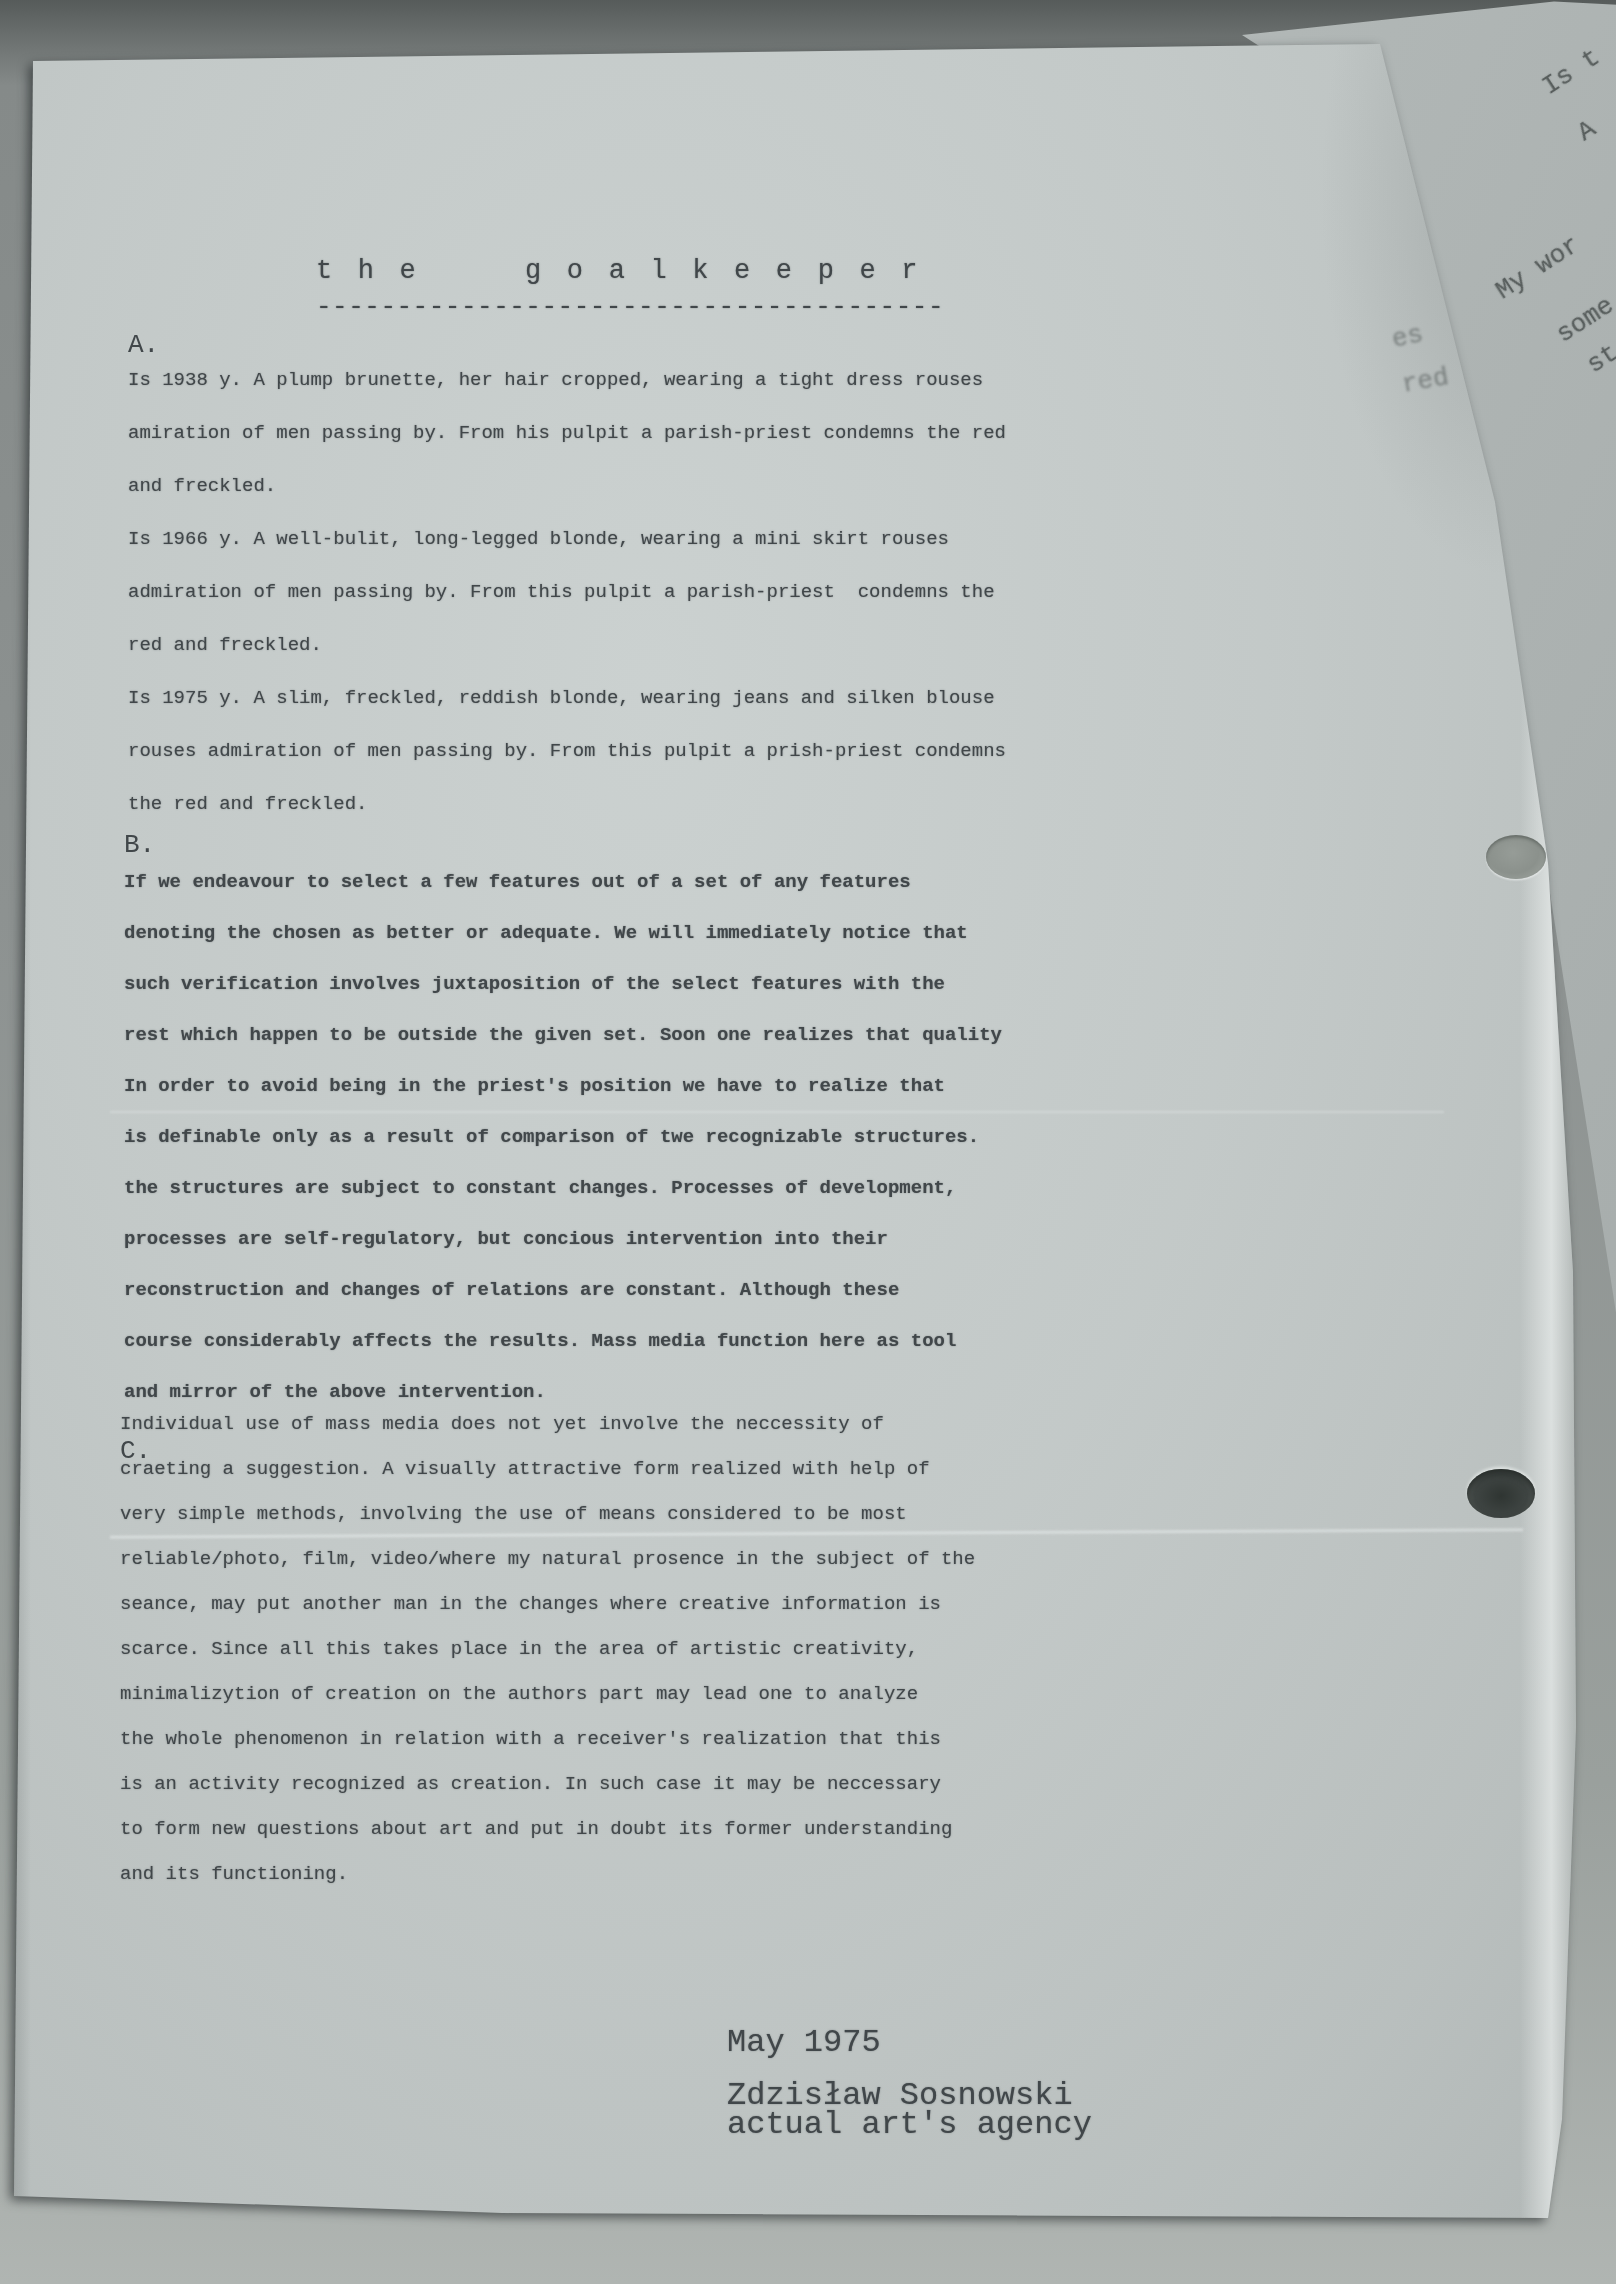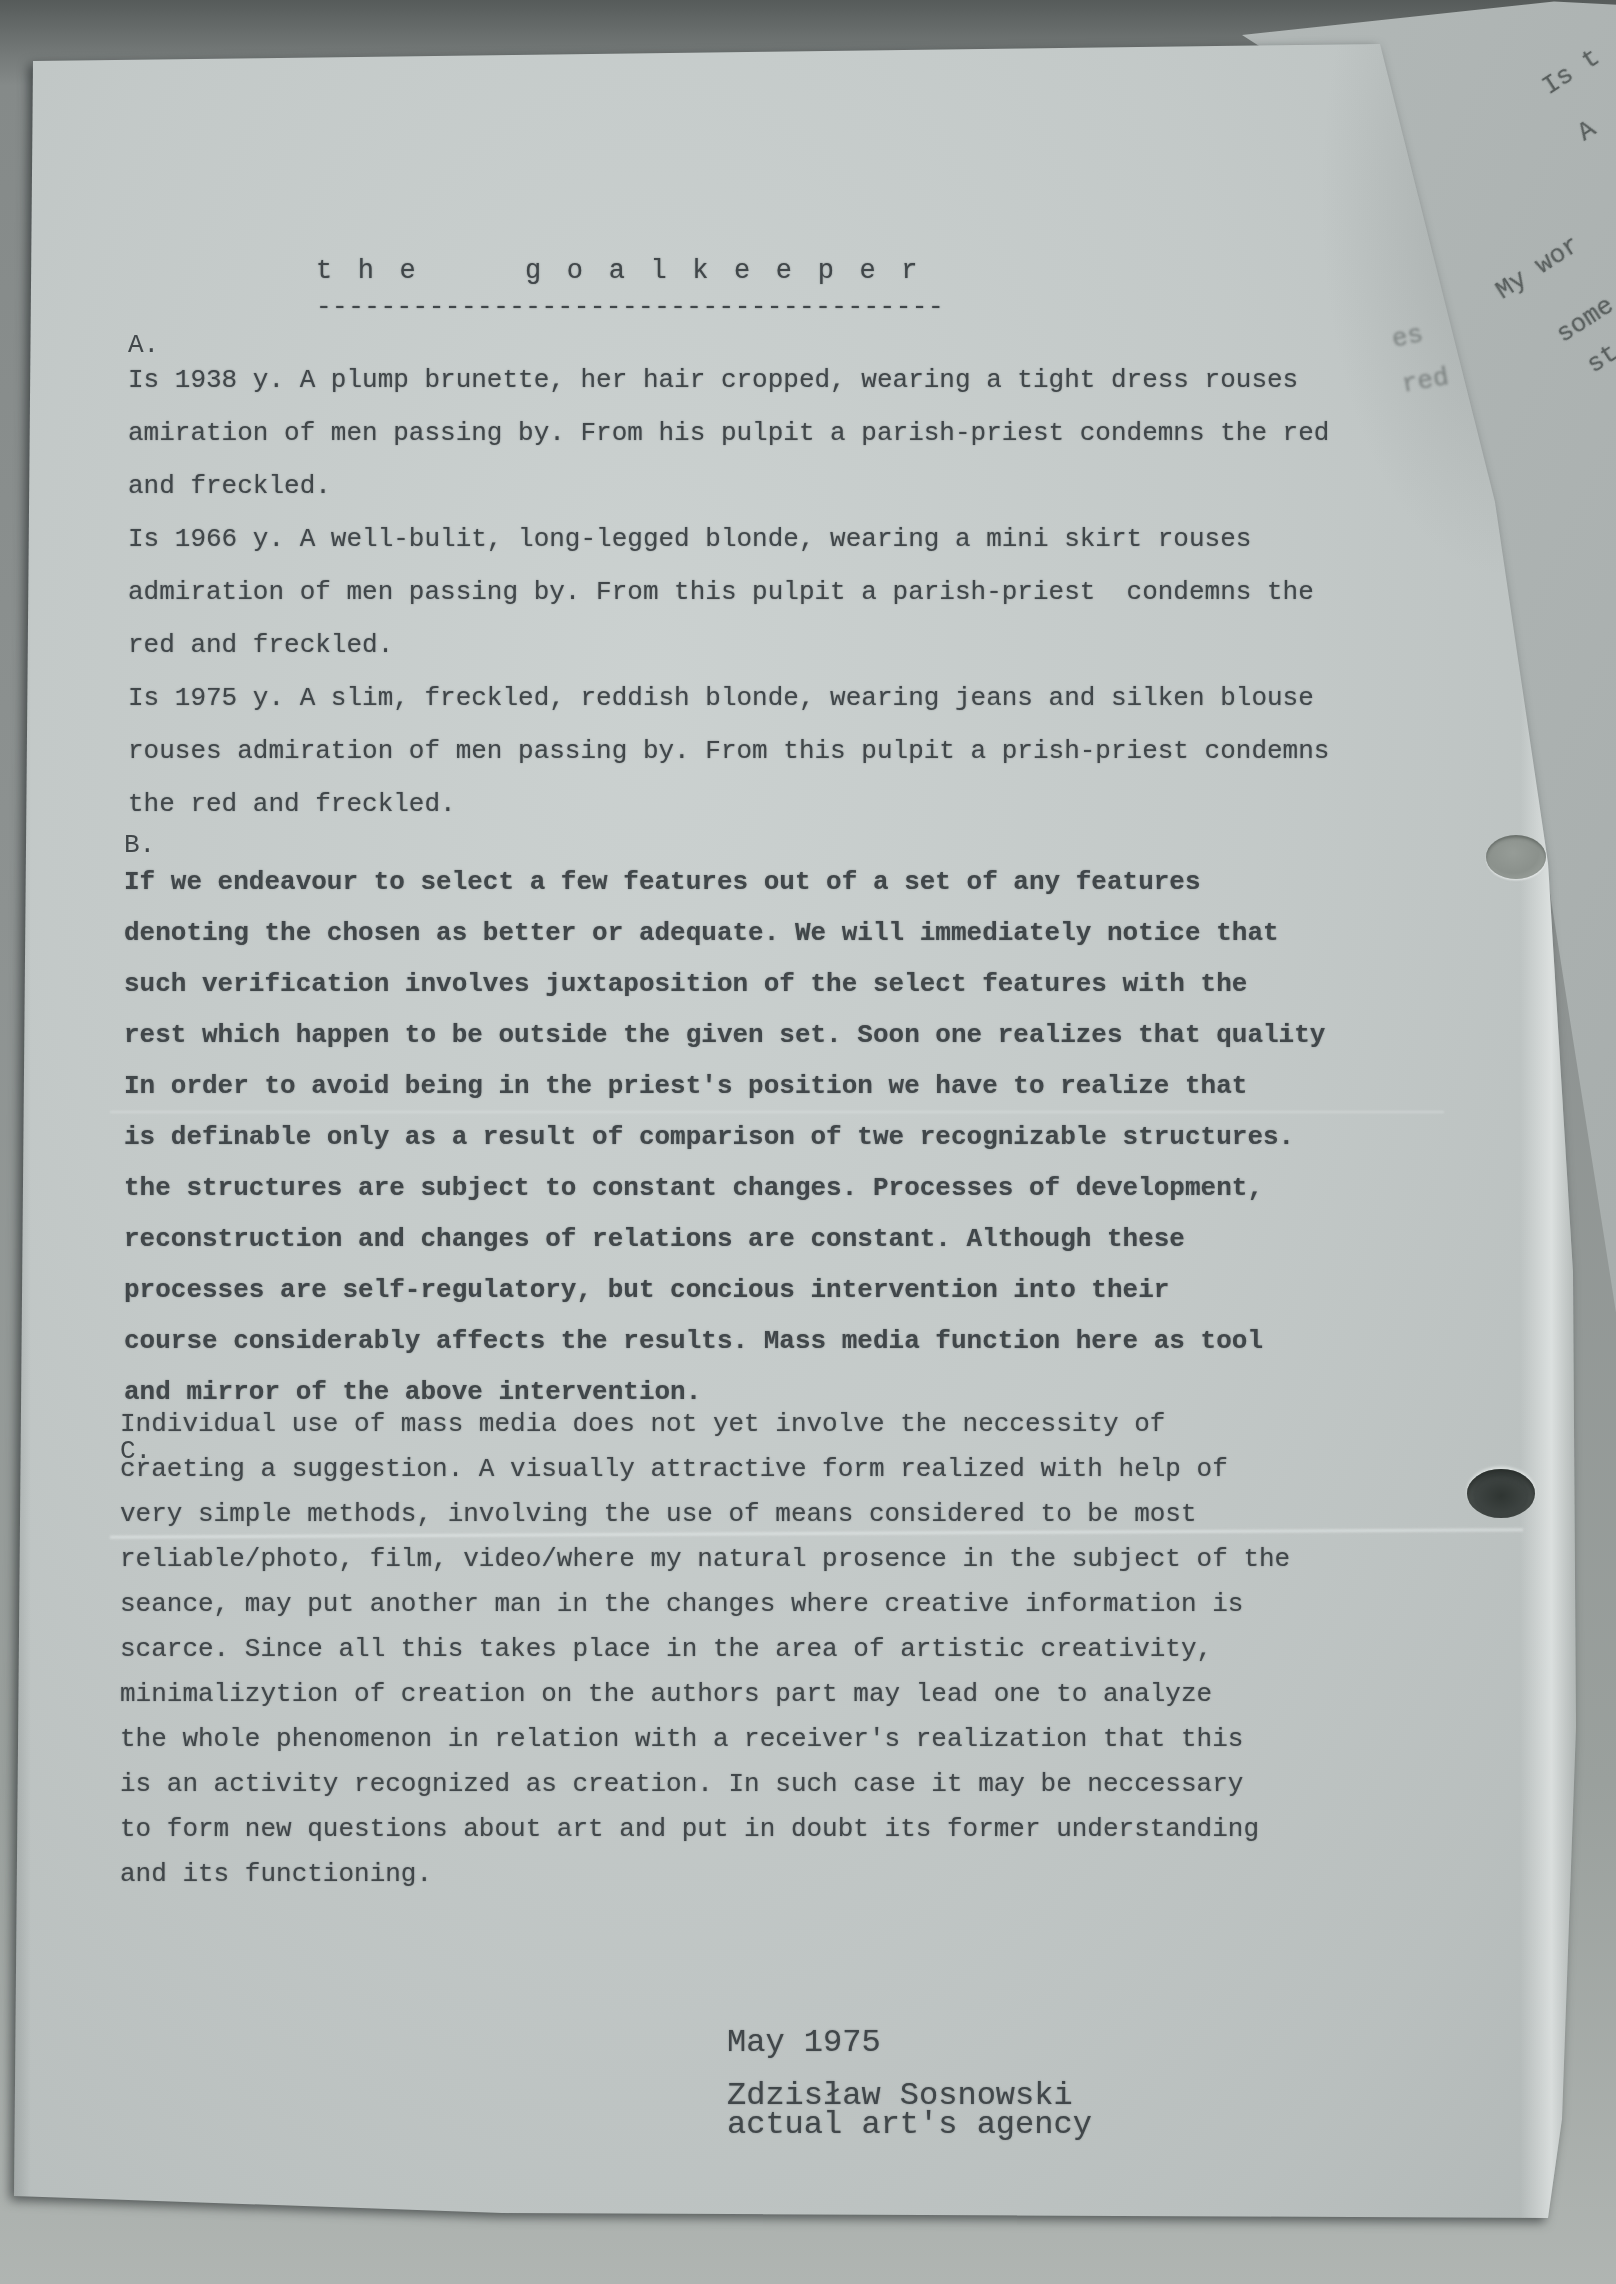--- a/index.html
+++ b/index.html
@@ -53,21 +53,21 @@
     color:var(--ink);white-space:pre;filter:blur(0.3px);text-shadow:0 0 1.6px rgba(65,71,74,.6);text-align:right;
   }
   .title-underline{
     position:absolute;left:316px;top:292px;font-size:26px;letter-spacing:0.5px;
     color:var(--ink);white-space:pre;filter:blur(0.3px);text-shadow:0 0 1.6px rgba(65,71,74,.6);
   }
   .sec-label{font-size:26px;white-space:pre;}
   .secA-label{left:128px;top:330px;}
   .secB-label{left:124px;top:830px;}
   .secC-label{left:120px;top:1436px;}
-  .sec-lines{font-size:26px;}
+  .sec-lines{font-size:19px;}
   .secA-lines{left:128px;top:354px;}  .secA-lines .tline{line-height:53px;}
   .secB-lines{left:124px;top:857px;font-weight:bold;} .secB-lines .tline{line-height:51px;}
   .secC-lines{left:120px;top:1402px;} .secC-lines .tline{line-height:45px;}
   .footer{position:absolute;left:727px;top:2028px;font-size:32px;color:var(--ink);filter:blur(0.3px);}
   .footer .tline{line-height:29px;}
   .footer-gap{height:23.5px;}
   .ghosts{position:absolute;inset:0;}
   .ghosts .frag{color:#555b5a;opacity:.55;filter:blur(0.8px);}
 </style>
 </head>
@@ -118,22 +118,22 @@
 
       <div class="typed sec-label secB-label">B.</div>
       <div class="typed sec-lines secB-lines">
           <span class="tline">If we endeavour to select a few features out of a set of any features</span>
           <span class="tline">denoting the chosen as better or adequate. We will immediately notice that</span>
           <span class="tline">such verification involves juxtaposition of the select features with the</span>
           <span class="tline">rest which happen to be outside the given set. Soon one realizes that quality</span>
           <span class="tline">In order to avoid being in the priest's position we have to realize that</span>
           <span class="tline">is definable only as a result of comparison of twe recognizable structures.</span>
           <span class="tline">the structures are subject to constant changes. Processes of development,</span>
+          <span class="tline">processes are self-regulatory, but concious intervention into their</span>
           <span class="tline">reconstruction and changes of relations are constant. Although these</span>
-          <span class="tline">processes are self-regulatory, but concious intervention into their</span>
           <span class="tline">course considerably affects the results. Mass media function here as tool</span>
           <span class="tline">and mirror of the above intervention.</span>
         </div>
 
       <div class="typed sec-label secC-label">C.</div>
       <div class="typed sec-lines secC-lines">
           <span class="tline">Individual use of mass media does not yet involve the neccessity of</span>
           <span class="tline">craeting a suggestion. A visually attractive form realized with help of</span>
           <span class="tline">very simple methods, involving the use of means considered to be most</span>
           <span class="tline">reliable/photo, film, video/where my natural prosence in the subject of the</span>

